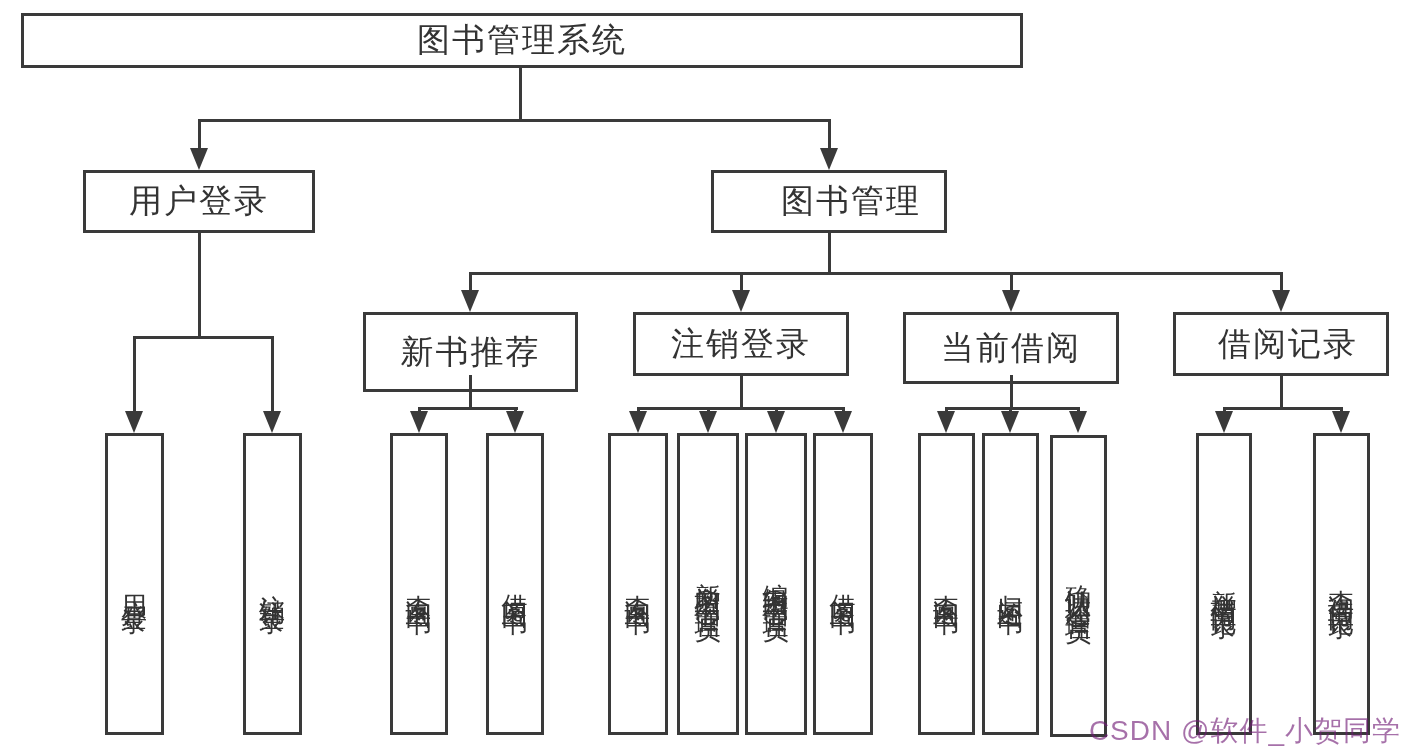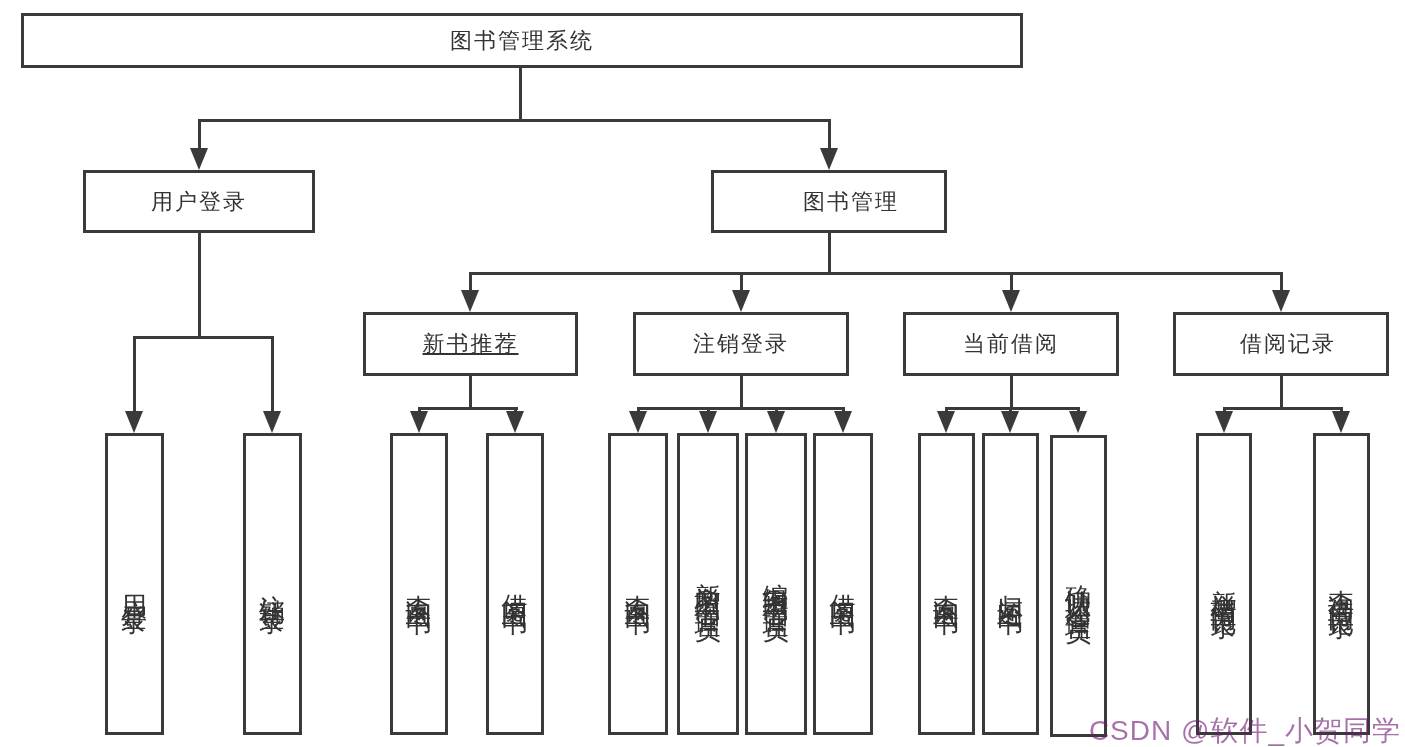--- a/index.html
+++ b/index.html
@@ -13,21 +13,21 @@
   .node{
     position:absolute;
     box-sizing:border-box;
     border:3px solid #3a3a3a;
     background:#ffffff;
     color:#333333;
     display:flex;
     align-items:center;
     justify-content:center;
   }
-  .hnode{font-size:22px;letter-spacing:2px;}
+  .hnode{font-size:33px;letter-spacing:2px;}
   .vnode{font-size:26px;}
   .vnode span{
     writing-mode:vertical-rl;
     letter-spacing:5px;
     line-height:1;
   }
   .v-line,.h-line{position:absolute;background:#3a3a3a;}
   .v-line{width:3px;}
   .h-line{height:3px;}
   .arrow{
@@ -82,27 +82,27 @@
   <div class="h-line" style="left:469px;top:272px;width:814px;"></div>
   <div class="v-line" style="left:469px;top:272px;height:20px;"></div>
   <div class="arrow" style="left:461px;top:290px;"></div>
   <div class="v-line" style="left:740px;top:272px;height:20px;"></div>
   <div class="arrow" style="left:732px;top:290px;"></div>
   <div class="v-line" style="left:1010px;top:272px;height:20px;"></div>
   <div class="arrow" style="left:1002px;top:290px;"></div>
   <div class="v-line" style="left:1280px;top:272px;height:20px;"></div>
   <div class="arrow" style="left:1272px;top:290px;"></div>
 
-  <div class="node hnode" style="left:363px;top:312px;width:215px;height:64px;text-decoration:underline;">
+  <div class="node hnode" style="left:363px;top:312px;width:215px;height:80px;">
     <span>新书推荐</span>
   </div>
   <div class="node hnode" style="left:633px;top:312px;width:216px;height:64px;">
     <span>注销登录</span>
   </div>
-  <div class="node hnode" style="left:903px;top:312px;width:216px;height:64px;">
+  <div class="node hnode" style="left:903px;top:312px;width:216px;height:72px;">
     <span>当前借阅</span>
   </div>
   <div class="node hnode" style="left:1173px;top:312px;width:216px;height:64px;padding-left:14px;">
     <span>借阅记录</span>
   </div>
 
   <div class="v-line" style="left:469px;top:375px;height:34px;"></div>
   <div class="h-line" style="left:418px;top:407px;width:100px;"></div>
   <div class="v-line" style="left:418px;top:407px;height:8px;"></div>
   <div class="arrow" style="left:410px;top:411px;"></div>

